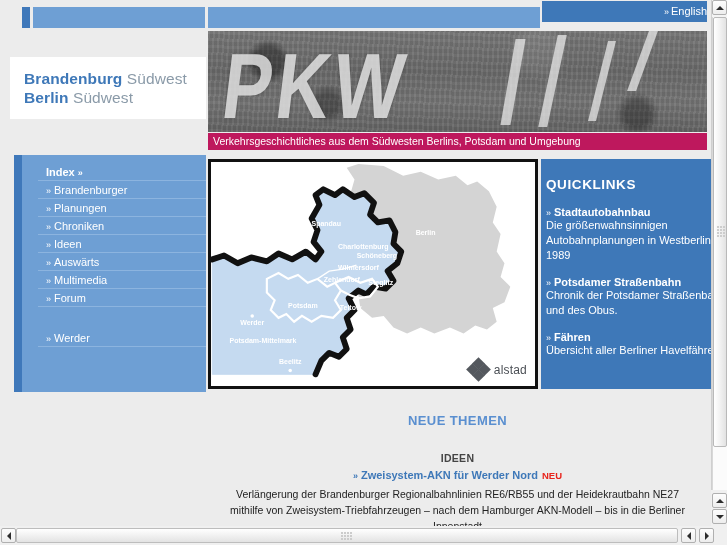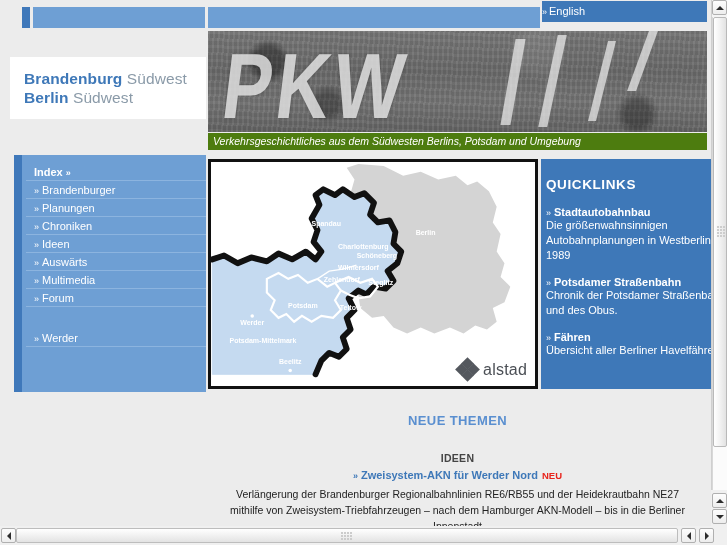--- a/index.html
+++ b/index.html
@@ -124,21 +124,21 @@
     position: absolute; left: 208px; top: 7px;
     width: 332px; height: 21px;
     background: #6e9fd4;
   }
   .topbar-lang {
     position: absolute; left: 542px; top: 1px;
     width: 165px; height: 21px;
     background: #3e78b8;
     color: #ffffff;
     font-size: 11px;
-    text-align: left;
+    text-align: right;
     line-height: 21px;
     cursor: pointer;
   }
   .topbar-lang .chev { font-size: 9px; margin-right: 2px; }
 
   
   .logo-block {
     position: absolute; left: 10px; top: 57px;
     width: 196px; height: 62px;
     background: #ffffff;
@@ -187,41 +187,40 @@
     font-family: "Liberation Sans", sans-serif;
     color: rgba(236,236,236,.80);
     letter-spacing: 4px;
     transform: skewX(-7deg) scaleY(1.25);
     transform-origin: left top;
     text-shadow: 0 0 3px rgba(0,0,0,.25);
   }
   .tagline {
     position: absolute; left: 208px; top: 133px;
     width: 499px; height: 17px;
-    background: #4d7c0f;
+    background: #be185d;
     color: #ffffff;
     font-size: 10.5px;
-    font-style: italic;
     line-height: 17px;
     padding-left: 5px;
     white-space: nowrap;
   }
 
   
   .content-band {
     position: absolute; left: 0; top: 150px;
     width: 760px; height: 248px;
     background: #ececec;
   }
   .nav {
     position: absolute; left: 14px; top: 155px;
     width: 192px; height: 237px;
     background: #6e9fd4;
     border-left: 8px solid #3f78ba;
-    padding-left: 4px;
+    padding-left: 16px;
   }
   .nav-inner { padding: 0; }
   .nav-item {
     height: 18px; line-height: 18px;
     font-size: 11px;
     color: #ffffff;
     padding-left: 8px;
     border-bottom: 1px solid #8cb4df;
     cursor: pointer;
     white-space: nowrap;
@@ -246,21 +245,21 @@
   }
   .alstad .diamonds { position: relative; width: 21px; height: 21px; }
   .alstad .d {
     position: absolute; width: 9px; height: 9px;
     background: #54585e; transform: rotate(45deg);
   }
   .alstad .d1 { left: 6px; top: 0px; }
   .alstad .d2 { left: 0px; top: 6px; }
   .alstad .d3 { left: 12px; top: 6px; }
   .alstad .d4 { left: 6px; top: 12px; }
-  .alstad .word { font-size: 16px; color: #4b4f55; letter-spacing: .2px; }
+  .alstad .word { font-size: 12px; color: #4b4f55; letter-spacing: .2px; }
 
   
   .quicklinks {
     position: absolute; left: 541px; top: 159px;
     width: 219px; height: 230px;
     background: #3e78b8;
     color: #ffffff;
     padding: 18px 0 0 5px;
     overflow: hidden;
   }

